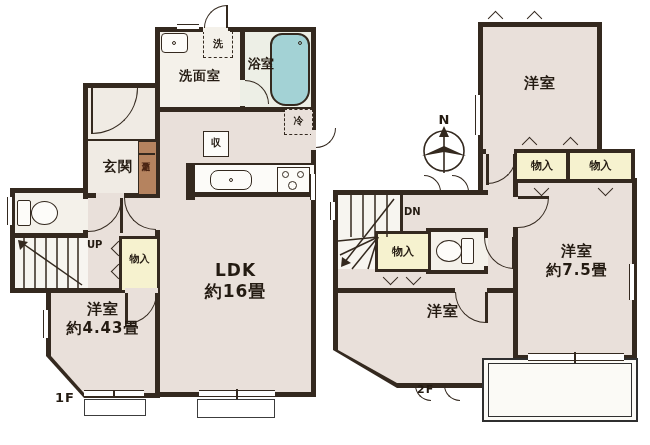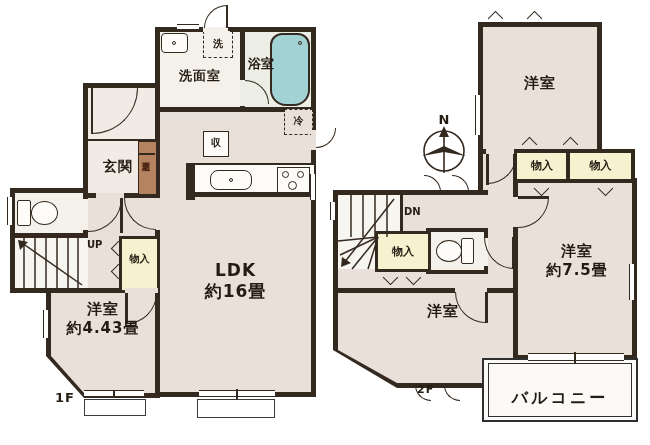--- a/index.html
+++ b/index.html
@@ -229,16 +229,15 @@
     <div>洋室</div>
     <div>約7.5畳</div>
   </div>
   <div class="lbl" style="left:368px;top:302px;width:150px;font-size:15px;">
     <div>洋室</div>
   </div>
   <div class="lbl" style="left:517px;top:159px;width:50px;font-size:11px;letter-spacing:0;">物入</div>
   <div class="lbl" style="left:572px;top:159px;width:57px;font-size:11px;letter-spacing:0;">物入</div>
   <div class="lbl" style="left:378px;top:245px;width:50px;font-size:11px;letter-spacing:0;">物入</div>
   <div class="lbl" style="left:404px;top:206px;font-size:10px;letter-spacing:0;">DN</div>
-  <div class="lbl" style="left:490px;top:388px;width:140px;font-size:16px;letter-spacing:3px;">バルコニー</div>
   <div class="lbl" style="left:385px;top:383px;font-size:11px;margin-left:32px;">2F</div>
 
 </div>
 
 </body></html>

